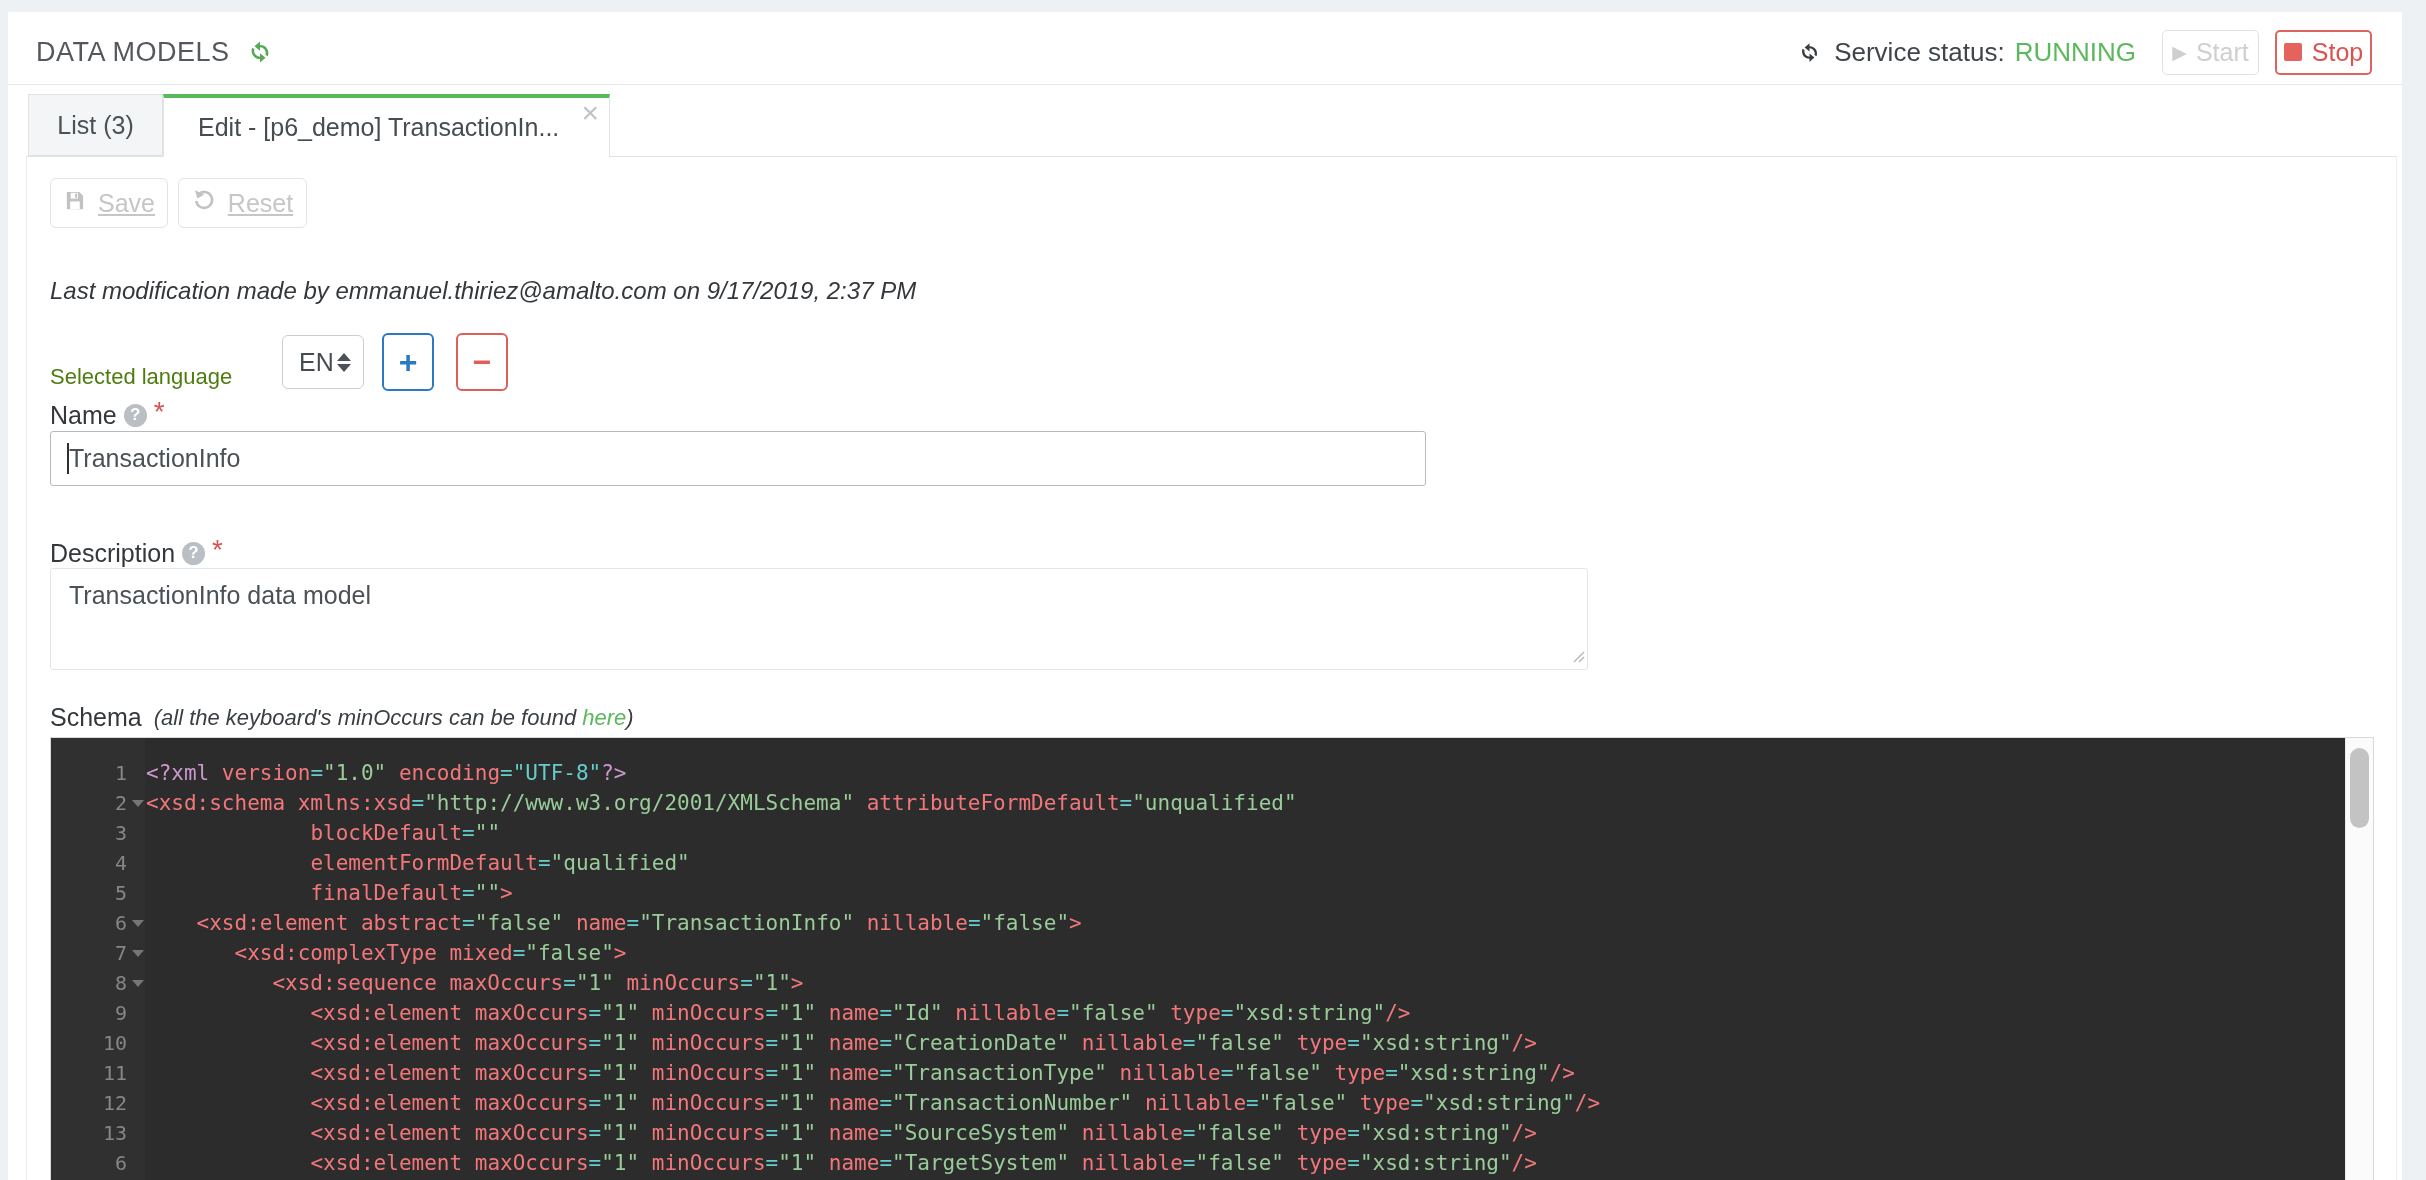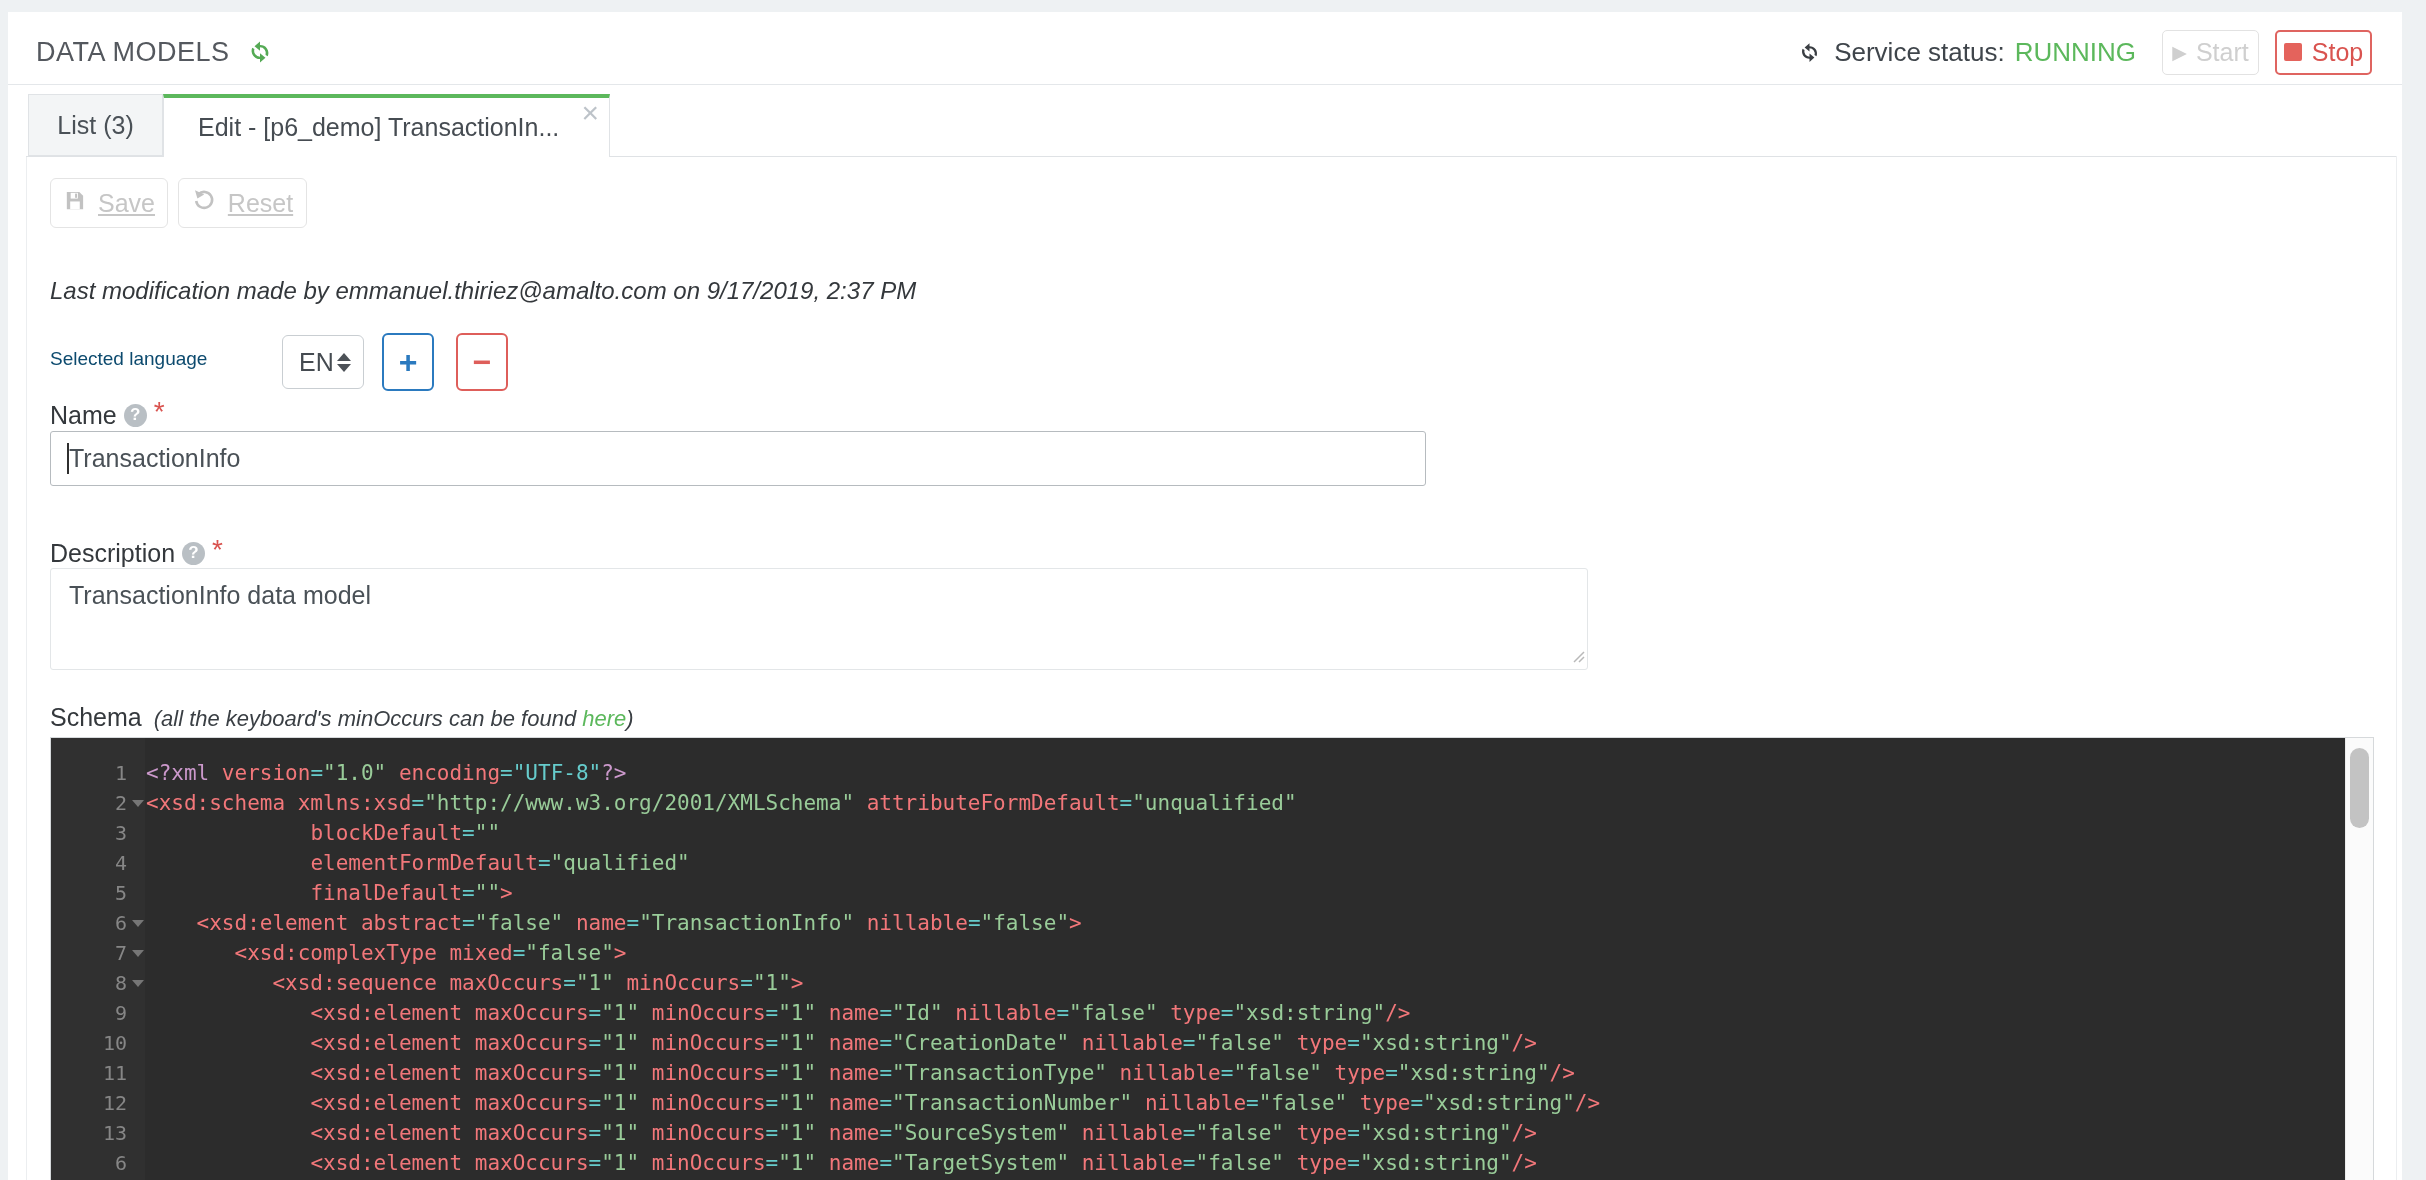--- a/index.html
+++ b/index.html
@@ -69,21 +69,21 @@
     position: absolute; top: 178px; height: 50px; background: #fff;
     border: 1px solid #e4e4e4; border-radius: 6px;
     display: flex; align-items: center; justify-content: center; gap: 12px;
     font-size: 25px; color: #c6c6c6; text-decoration: underline;
   }
   .btn-save { left: 50px; width: 118px; }
   .btn-reset { left: 178px; width: 129px; }
 
   
   .last-mod { position: absolute; left: 50px; top: 277px; font-size: 24px; font-style: italic; color: #34383c; }
-  .lang-label { position: absolute; left: 50px; top: 348px; font-size: 19px; color: #0c4a6e; }
+  .lang-label { position: absolute; left: 50px; top: 364px; font-size: 22px; color: #4d7c0f; }
   .lang-select {
     position: absolute; left: 282px; top: 335px; width: 82px; height: 54px;
     background: #fff; border: 1px solid #c9ced2; border-radius: 6px;
     display: flex; align-items: center; padding: 0 12px 0 16px;
     font-size: 25px; color: #454b51; cursor: pointer;
   }
   .updown { margin-left: auto; display: flex; flex-direction: column; gap: 3px; }
   .tri-up   { width: 0; height: 0; border-left: 7px solid transparent; border-right: 7px solid transparent; border-bottom: 8px solid #4c5157; }
   .tri-down { width: 0; height: 0; border-left: 7px solid transparent; border-right: 7px solid transparent; border-top: 8px solid #4c5157; }
   .btn-lang-add, .btn-lang-remove {
@@ -116,21 +116,21 @@
 
   .desc-wrap { position: absolute; left: 50px; top: 568px; width: 1538px; height: 102px; }
   .desc-textarea {
     width: 100%; height: 100%; border: 1px solid #e3e6e8; border-radius: 3px;
     padding: 12px 18px; font-size: 25px; color: #4a5157;
     font-family: "Liberation Sans", sans-serif; resize: none; outline: none; background: #fff;
   }
   .resize-grip { position: absolute; right: 3px; bottom: 3px; }
 
   
-  .schema-row { position: absolute; left: 50px; top: 703px; display: flex; align-items: flex-end; gap: 12px; }
+  .schema-row { position: absolute; left: 50px; top: 703px; display: flex; align-items: center; gap: 12px; }
   .schema-label { font-size: 25px; color: #34383c; }
   .schema-note { font-size: 22px; font-style: italic; color: #3a3f44; }
   .schema-link { color: #5cb85c; cursor: pointer; }
 
   
   .editor {
     position: absolute; left: 50px; top: 737px; width: 2324px; height: 443px;
     background: #2c2c2c; border: 1px solid #d6d9db; border-bottom: none; overflow: hidden;
   }
   .gutter {

